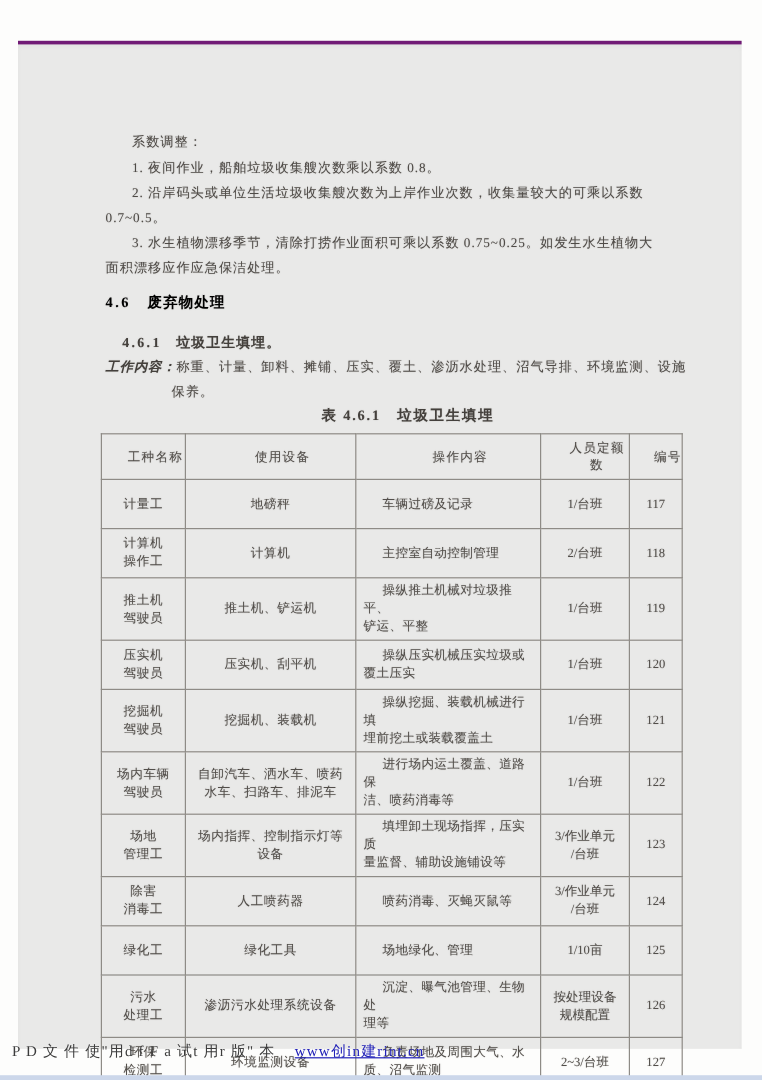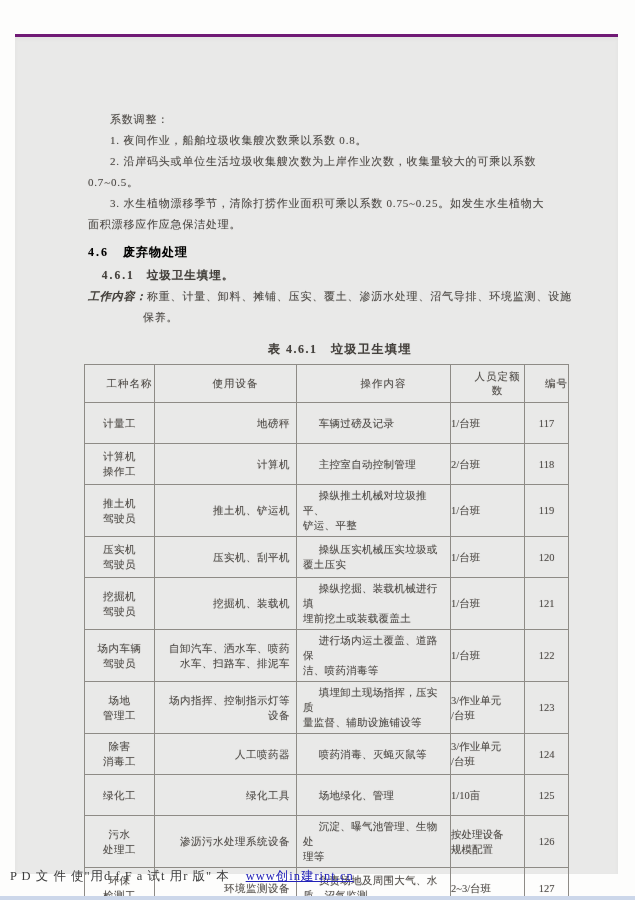--- a/index.html
+++ b/index.html
@@ -24,46 +24,46 @@
     font-size:11px; line-height:21px; letter-spacing:0.8px;
     text-indent:2em; white-space:pre-line;
   }
   .sec-head {
     font-size:12px; font-weight:bold; color:#000000;
     margin-top:9px; letter-spacing:1px;
   }
   .sec-head .num { margin-right:14px; letter-spacing:2px; }
   .sub-head {
     font-size:11.5px; font-weight:bold; color:#44403c;
-    margin-top:7px; padding-left:1.2em; letter-spacing:1px;
+    margin-top:17px; padding-left:1.2em; letter-spacing:1px;
   }
   .sub-head .num { margin-right:12px; letter-spacing:2px; }
   .work {
     font-size:11px; line-height:21px; letter-spacing:0.8px;
     margin-top:3px; padding-left:5em; text-indent:-5em;
     white-space:pre-line;
   }
   .work .lbl { font-weight:bold; color:#44403c;font-style:italic; }
   .tbl-caption {
     font-size:12px; font-weight:bold; color:#44403c;
-    text-align:center; margin-top:13px; letter-spacing:1.5px;
+    text-align:center; margin-top:0; letter-spacing:1.5px;
   }
   table {
     border-collapse:collapse; table-layout:fixed;
     width:484px; margin-left:-4px; margin-top:6px;
     font-size:10.5px; color:#524e4a;
   }
   th, td { border:1px solid #8e8b86; vertical-align:middle; }
   thead tr { height:38px; }
   tbody tr { height:41px; }
   th { font-weight:normal; text-align:center; letter-spacing:1px;padding-left:20px; }
   td.c0 { text-align:center; white-space:pre-line; line-height:15px; letter-spacing:0.5px; }
-  td.c1 { text-align:right; padding:3px 6px; white-space:pre-line; line-height:15px; letter-spacing:0.5px; }
+  td.c1 { text-align:center; padding:3px 6px; white-space:pre-line; line-height:15px; letter-spacing:0.5px; }
   td.c2 { text-align:left; padding:3px 6px; text-indent:1.5em; white-space:pre-line; line-height:15px; letter-spacing:0.3px; }
-  td.c3 { text-align:left; white-space:pre-line; line-height:15px; }
+  td.c3 { text-align:center; white-space:pre-line; line-height:15px; }
   td.c4 { text-align:center; }
   .page-number {
     font-size:10.5px; color:#8b8985; text-align:right;
     padding-right:48px; margin-top:7px; letter-spacing:2px;
   }
   .watermark {
     position:absolute; left:10px; top:868px; width:625px;
     font-size:12.5px; color:#3c3c3c; letter-spacing:1px;
     font-family:"Liberation Serif","DejaVu Serif",serif;
     white-space:nowrap;

